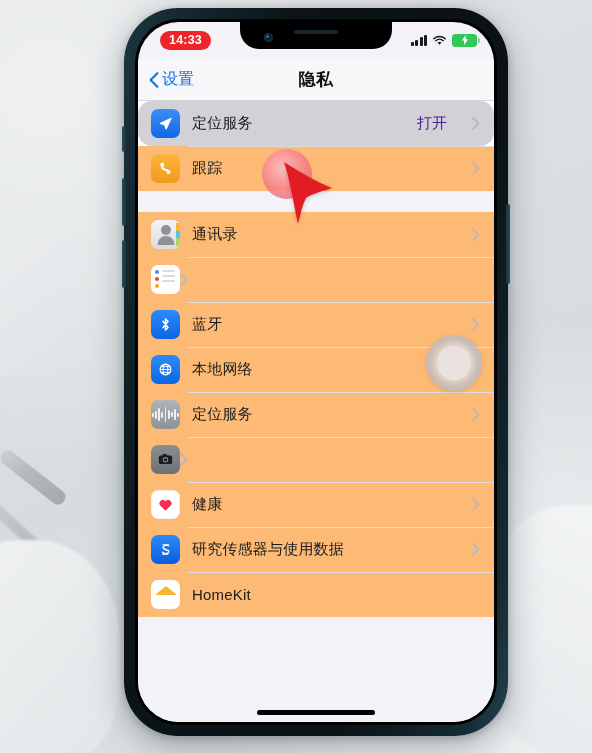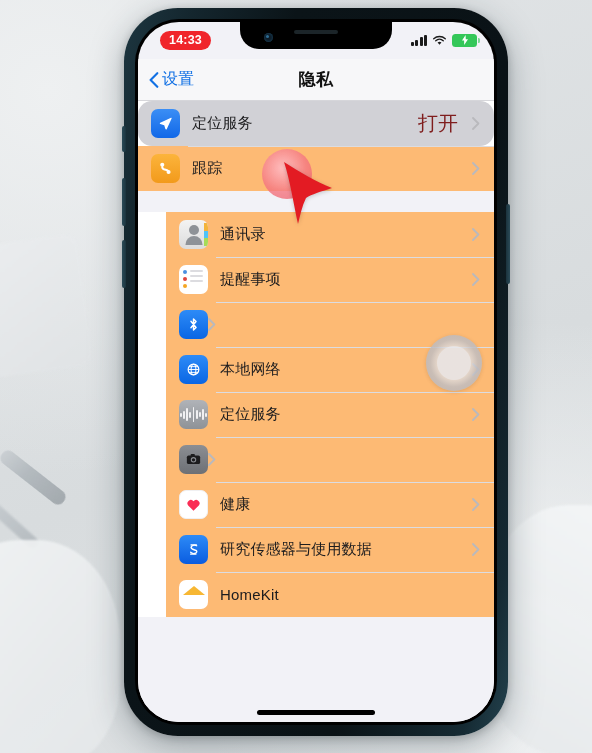--- a/index.html
+++ b/index.html
@@ -198,21 +198,21 @@
   
   .list-scroll {
     position: absolute;
     top: 79px; left: 0; right: 0; bottom: 0;
     background: #f2f2f7;
     overflow: hidden;
   }
   .group {
     background: #fff;
   }
-  .group.gap { margin-top: 21px; padding-left: 28px; }
+  .group.gap { margin-top: 21px; }
   .row {
     position: relative;
     display: flex; align-items: center;
     height: 45px;
     padding-left: 13px;
     background: #fdba74;
   }
   .row.selected { background: #d1d1d6; border-radius: 14px; }
   .row + .row::before {
     content: '';
@@ -229,23 +229,23 @@
     overflow: hidden;
   }
   .row-label {
     margin-left: 12px;
     font-size: 15px;
     color: #1c1c1e;
     flex: 1;
     letter-spacing: .2px;
   }
   .row-value {
-    font-size: 20px;
-    color: #7f1d1d;
-    margin-right: 14px;
+    font-size: 15px;
+    color: #4c1d95;
+    margin-right: 25px;
   }
   .chev-right {
     width: 8px; height: 13px;
     margin-right: 14px;
     flex: 0 0 8px;
   }
 
   
   .ic-location { background: linear-gradient(180deg,#3b8ef5,#1168e8); }
   .ic-tracking { background: linear-gradient(180deg,#fcb43c,#f29a1b); }
@@ -449,33 +449,33 @@
                 <span style="background:#4a90e2"></span>
                 <span style="background:#e0453e"></span>
                 <span style="background:#f5a623"></span>
               </div>
               <div class="rem-lines">
                   <span></span>
                   <span></span>
                   <span></span>
                 </div>
             </div>
-            <div class="row-label">提醒事项</div>
             <svg class="chev-right" viewBox="0 0 8 13">
               <path d="M1 1l5.4 5.5L1 12" stroke="#b9b9bd" stroke-width="1.8" fill="none" stroke-linecap="round" stroke-linejoin="round"></path>
             </svg>
           </div>
 
 
           <div class="row">
             <div class="row-icon ic-bluetooth">
               <svg viewBox="0 0 20 20" width="17" height="17">
                 <path d="M7 6.2 13 13.6 10 16.5V3.5l3 2.9L7 13.8" stroke="#fff" stroke-width="1.7" fill="none" stroke-linejoin="round" stroke-linecap="round"></path>
               </svg>
             </div>
+            <div class="row-label">蓝牙</div>
             <svg class="chev-right" viewBox="0 0 8 13">
               <path d="M1 1l5.4 5.5L1 12" stroke="#b9b9bd" stroke-width="1.8" fill="none" stroke-linecap="round" stroke-linejoin="round"></path>
             </svg>
           </div>
 
           <div class="row">
             <div class="row-icon ic-network">
               <svg viewBox="0 0 20 20" width="17" height="17">
                 <circle cx="10" cy="10" r="6.3" stroke="#fff" stroke-width="1.4" fill="none"></circle>
                 <ellipse cx="10" cy="10" rx="2.8" ry="6.3" stroke="#fff" stroke-width="1.2" fill="none"></ellipse>

